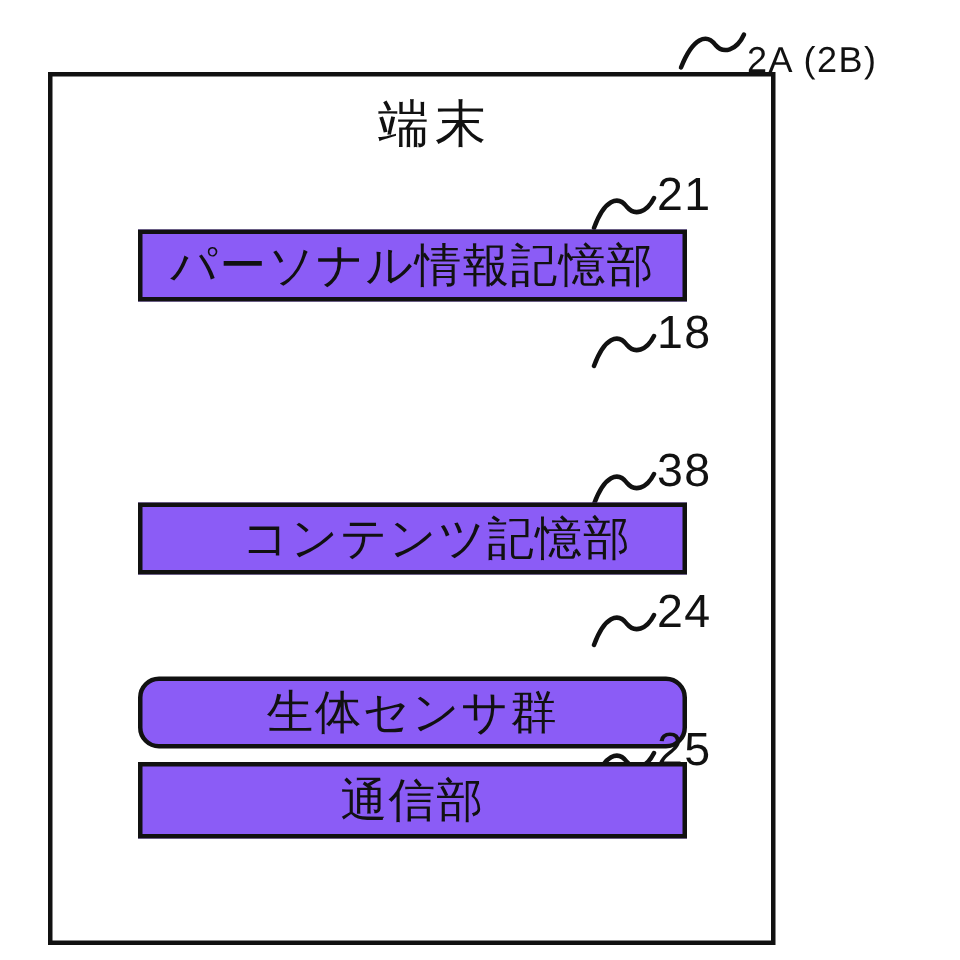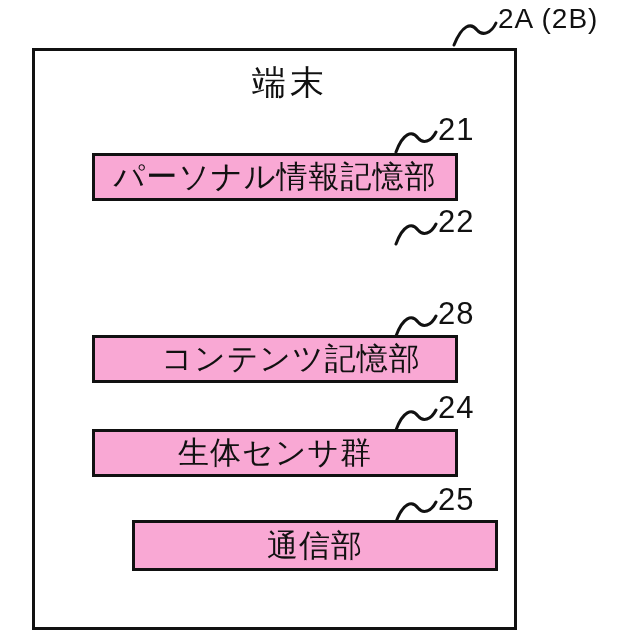--- a/index.html
+++ b/index.html
@@ -37,21 +37,21 @@
     font-weight: 500;
     color: #111111;
   }
   .inner-box {
     position: absolute;
     left: 92px;
     width: 366px;
     height: 48px;
     border: 3px solid #111111;
     box-sizing: border-box;
-    background: #f9a8d4;
+    background: #8b5cf6;
     display: flex;
     align-items: center;
     justify-content: center;
     font-size: 31px;
     letter-spacing: 1px;
     color: #111111;
     text-align: center;
   }
   .ref-label {
     position: absolute;
@@ -63,21 +63,22 @@
     margin-top: 14px;
     flex: 0 0 auto;
   }
   .ref-label .ref-num {
     font-size: 31px;
     line-height: 1;
     letter-spacing: 1px;
     white-space: nowrap;
   }
   .ref-label.outer-ref .ref-num {
-    font-size: 28px;
+    font-size: 24px;
+    margin-top: 24px;
   }
 </style>
 </head>
 <body>
 
 <div class="canvas">
 
   <div class="outer-box"></div>
   <div class="terminal-title">端末</div>
 
@@ -95,46 +96,46 @@
     <span class="ref-num">21</span>
   </div>
   <div class="inner-box" style="top:153px;">
     <span>パーソナル情報記憶部</span>
   </div>
 
   <div class="ref-label" style="left:394px; top:206px;">
     <svg class="squiggle" width="44" height="26" viewBox="0 0 44 26">
       <path d="M2 24 C 9 5, 18 2, 24 10 C 29 16, 37 14, 42 4" fill="none" stroke="#111111" stroke-width="3" stroke-linecap="round"></path>
     </svg>
-    <span class="ref-num">22</span>
+    <span class="ref-num">18</span>
   </div>
 
   <div class="ref-label" style="left:394px; top:298px;">
     <svg class="squiggle" width="44" height="26" viewBox="0 0 44 26">
       <path d="M2 24 C 9 5, 18 2, 24 10 C 29 16, 37 14, 42 4" fill="none" stroke="#111111" stroke-width="3" stroke-linecap="round"></path>
     </svg>
-    <span class="ref-num">28</span>
+    <span class="ref-num">38</span>
   </div>
   <div class="inner-box" style="top:335px;padding-left:32px;">
     <span>コンテンツ記憶部</span>
   </div>
 
   <div class="ref-label" style="left:394px; top:392px;">
     <svg class="squiggle" width="44" height="26" viewBox="0 0 44 26">
       <path d="M2 24 C 9 5, 18 2, 24 10 C 29 16, 37 14, 42 4" fill="none" stroke="#111111" stroke-width="3" stroke-linecap="round"></path>
     </svg>
     <span class="ref-num">24</span>
   </div>
-  <div class="inner-box" style="top:429px;">
+  <div class="inner-box" style="top:451px;border-radius:14px;">
     <span>生体センサ群</span>
   </div>
 
   <div class="ref-label" style="left:394px; top:484px;">
     <svg class="squiggle" width="44" height="26" viewBox="0 0 44 26">
       <path d="M2 24 C 9 5, 18 2, 24 10 C 29 16, 37 14, 42 4" fill="none" stroke="#111111" stroke-width="3" stroke-linecap="round"></path>
     </svg>
     <span class="ref-num">25</span>
   </div>
-  <div class="inner-box" style="top:520px; height:51px;margin-left:40px;">
+  <div class="inner-box" style="top:508px; height:51px;">
     <span>通信部</span>
   </div>
 
 </div>
 
 </body></html>

